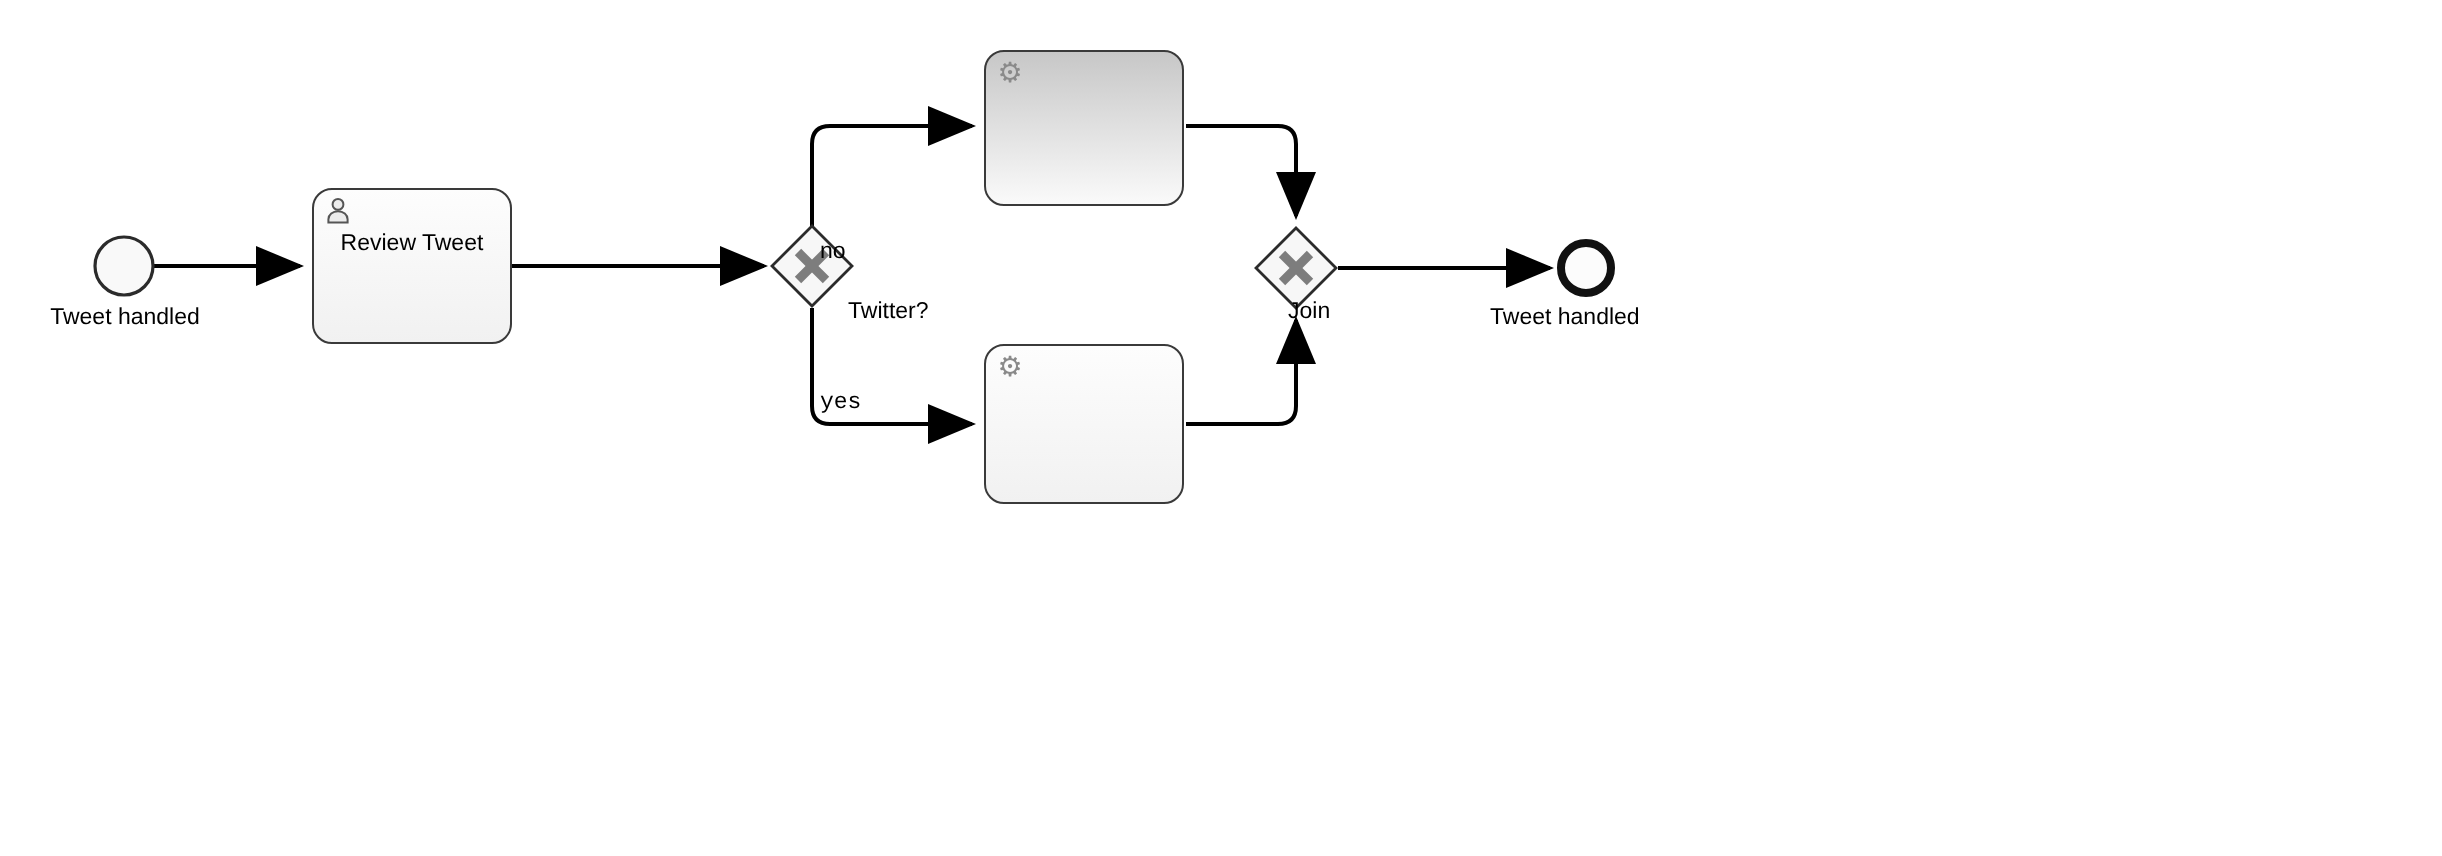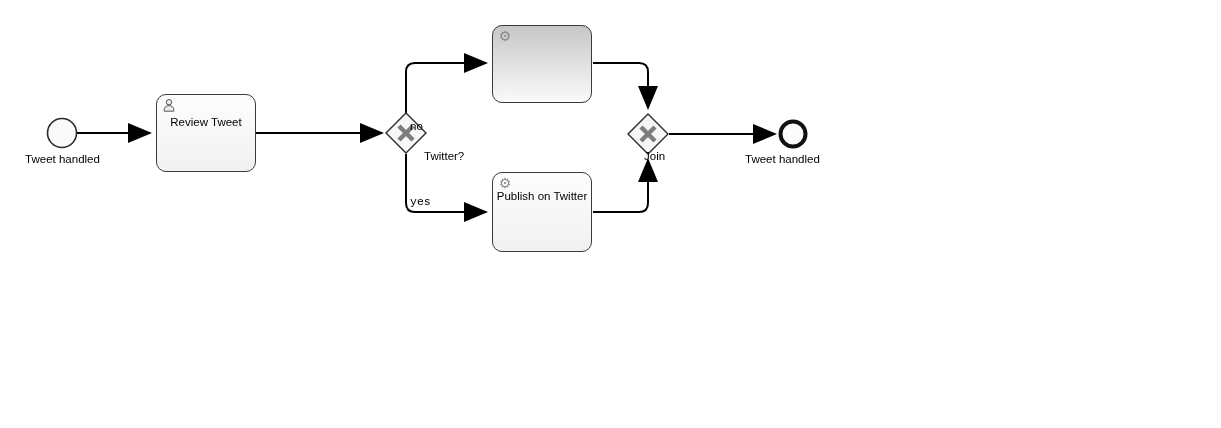--- a/index.html
+++ b/index.html
@@ -121,21 +121,20 @@
     </span>
     <span class="task-label">Review Tweet</span>
   </div>
 
   <div class="task task-send highlight">
     <span class="task-icon gear-glyph">⚙</span>
   </div>
 
   <div class="task task-publish">
     <span class="task-icon gear-glyph">⚙</span>
-    <span class="task-label">Publish on Twitter</span>
   </div>
 
   <div class="diagram-label lbl-start">Tweet handled</div>
   <div class="diagram-label lbl-no">no</div>
   <div class="diagram-label lbl-approved">Twitter?</div>
   <div class="diagram-label lbl-yes">yes</div>
   <div class="diagram-label lbl-join">Join</div>
   <div class="diagram-label lbl-end">Tweet handled</div>
 
 </div>

